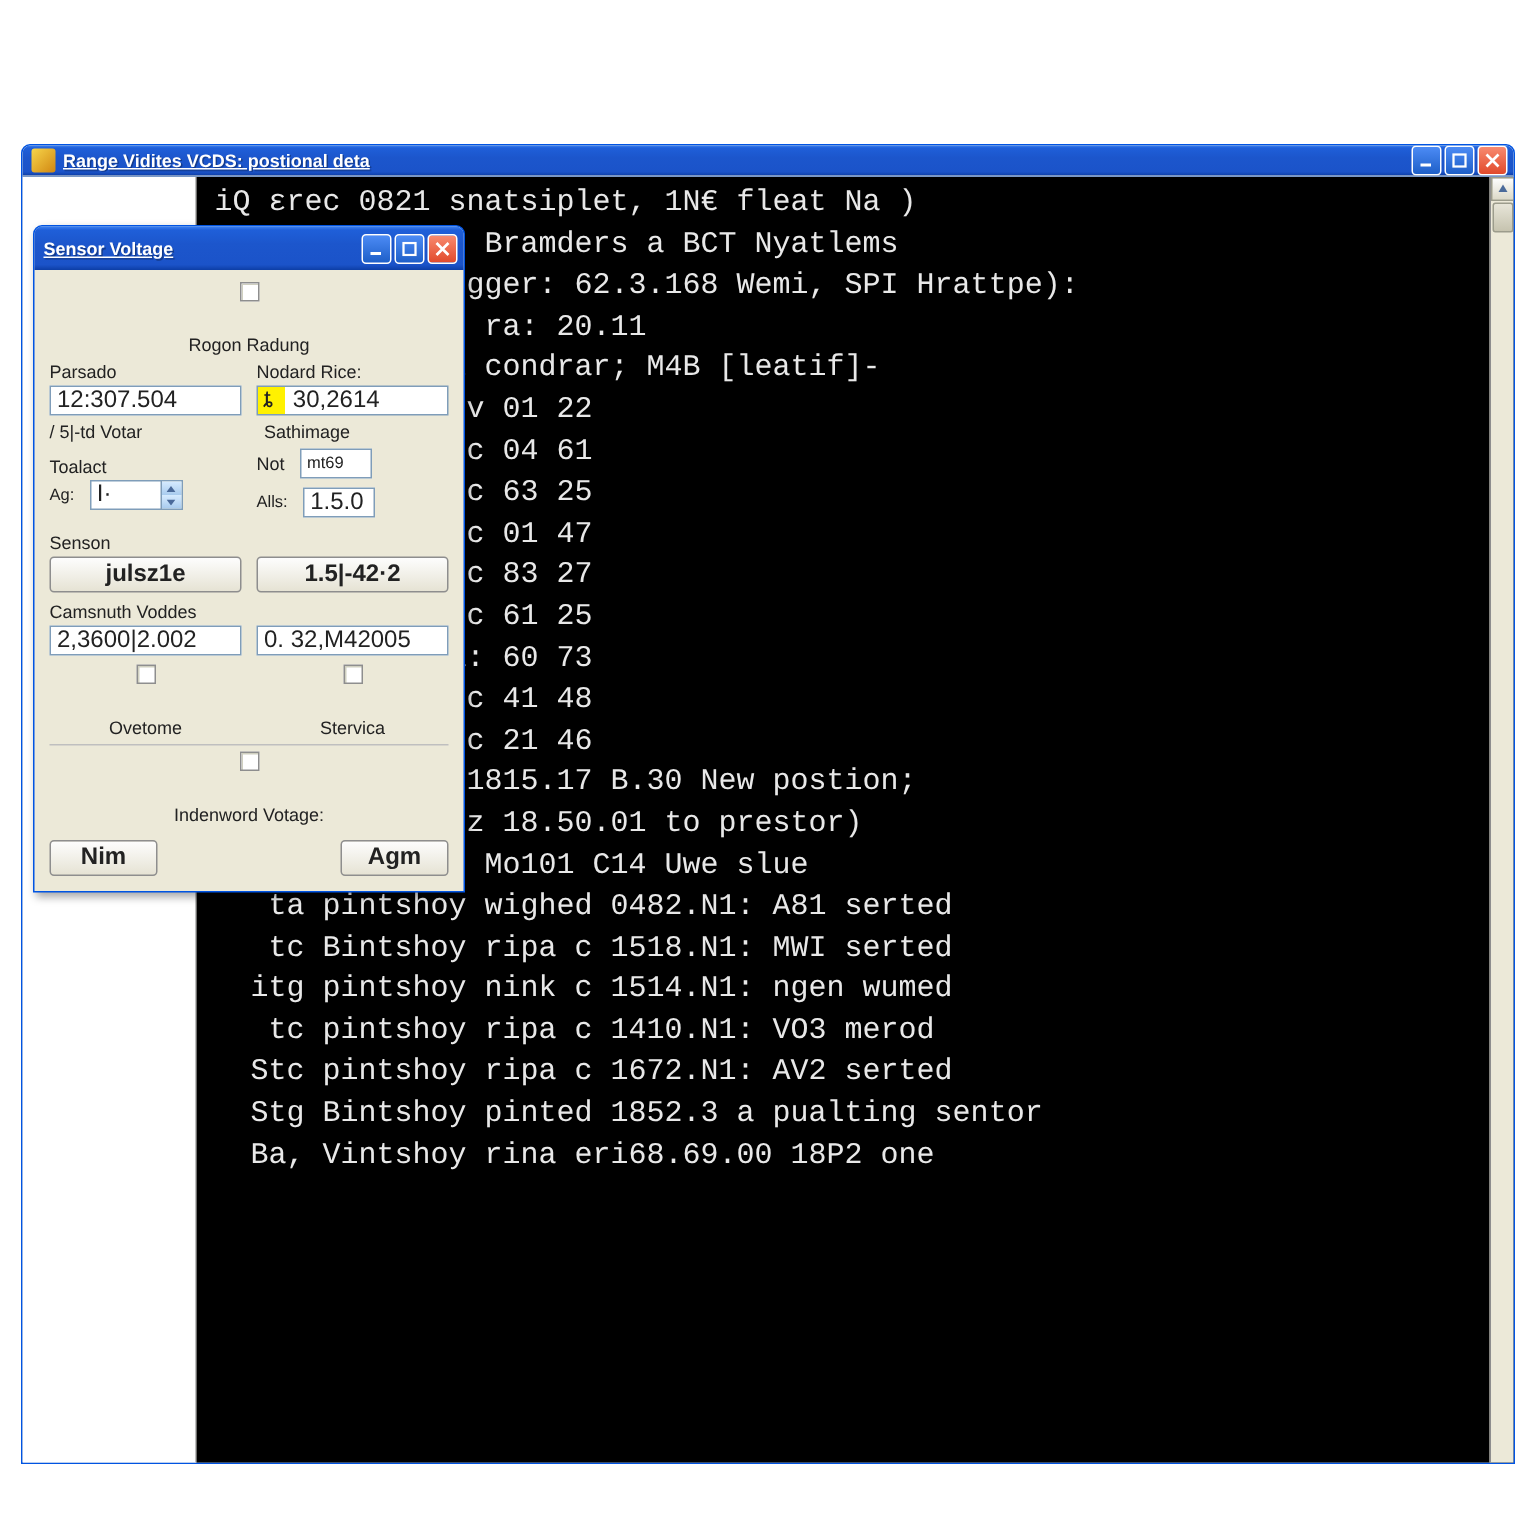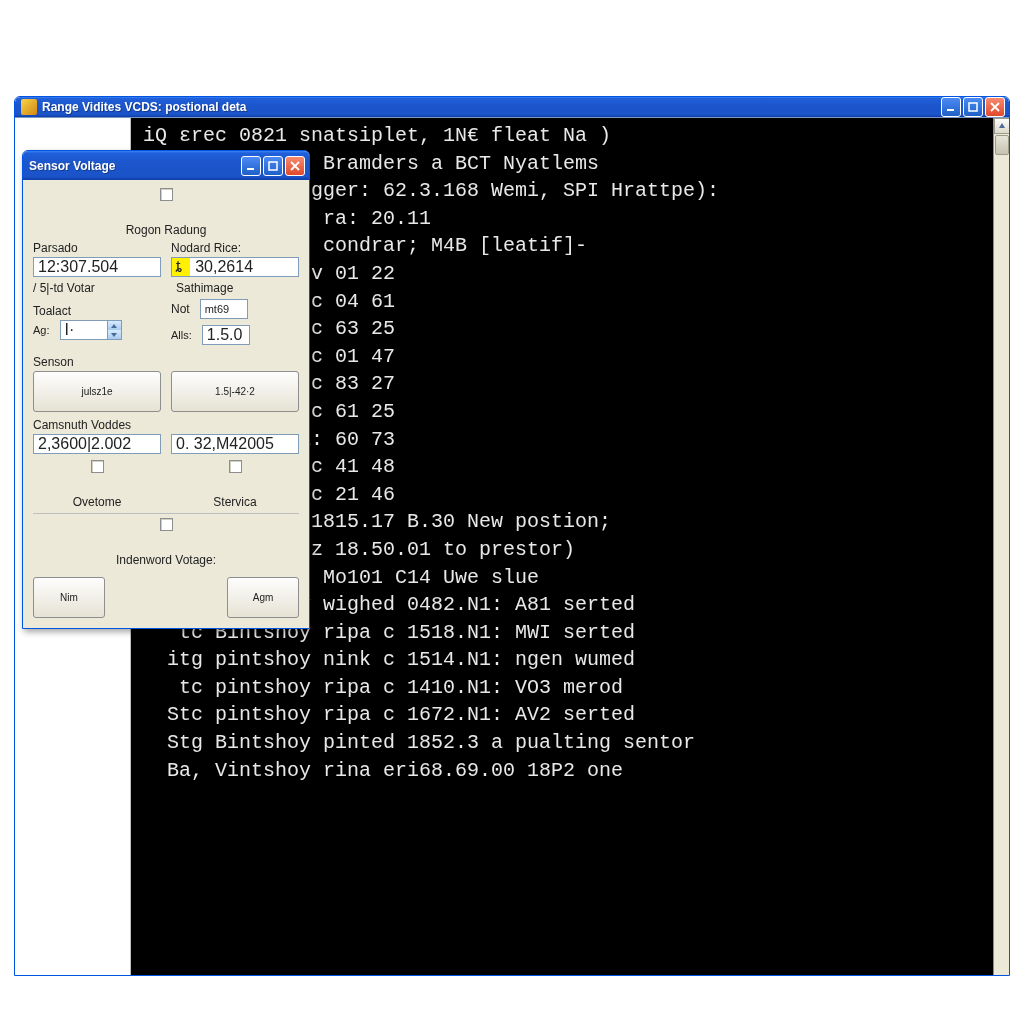--- a/index.html
+++ b/index.html
@@ -27,21 +27,21 @@
   background: linear-gradient(to bottom, #3a80f3 0%, #1f5fd9 8%, #1c56cc 40%, #1b53c9 88%, #0d3ea6 100%);
   border-radius: 5px 5px 0 0;
   display: flex;
   align-items: center;
   padding: 0 4px 0 6px;
   color: #fff;
   font-weight: bold;
   font-size: 12px;
 }
 .titlebar .app-icon { width: 16px; height: 16px; margin-right: 5px; background: linear-gradient(135deg,#f7d54a,#d18712); border-radius: 2px; }
-.titlebar .title-text { flex: 1; text-shadow: 1px 1px 0 rgba(0,0,0,0.3); }
+.titlebar .title-text { flex: 1; text-shadow: 1px 1px 0 rgba(0,0,0,0.3); text-decoration: underline; }
 .win-controls { display: flex; gap: 2px; }
 .win-btn { width: 20px; height: 20px; border-radius: 3px; border: 1px solid #fff; display: flex; align-items: center; justify-content: center; }
 .win-btn.min { background: linear-gradient(#4c8bf5,#1e5fc8); }
 .win-btn.max { background: linear-gradient(#4c8bf5,#1e5fc8); }
 .win-btn.close { background: linear-gradient(#f88a6f,#e14a2c); }
 .win-btn svg { width: 10px; height: 10px; }
 .main-body { flex: 1; display: flex; border-top: 1px solid #7a98c6; }
 .sidebar {
   width: 116px; background: #ffffff; border-right: 1px solid #bfbfbf;
   display: flex; flex-direction: column; padding: 4px 6px;
@@ -80,23 +80,23 @@
 .checkbox .box { width:13px; height:13px; background:#fff; border: 1px solid #8e8e8e; box-shadow: inset 1px 1px 0 #d0d0c0; }
 .input {
   height: 20px; background: #fff; border:1px solid #7f9db9;
   font-size: 16px; padding: 0 4px; display:flex; align-items:center;
 }
 .input.yellow-cursor { background: linear-gradient(to right, #fff100 0, #fff100 18px, #fff 18px); }
 .spinner { display:flex; align-items:center; }
 .spinner .spin-btns { width:14px; height:20px; border:1px solid #7f9db9; border-left:none; display:flex; flex-direction:column; }
 .spinner .spin-btns div { flex:1; background: linear-gradient(#d6ebff,#a8cbee); display:flex;align-items:center;justify-content:center;}
 .btn {
-  height: 41px; min-width: 72px; padding: 0 10px;
+  height: 24px; min-width: 72px; padding: 0 10px;
   background: linear-gradient(#fdfdfd,#e6e3d4); border:1px solid #8e8e8e; border-radius:3px;
-  display:inline-flex; align-items:center; justify-content:center; font-size:10px;
+  display:inline-flex; align-items:center; justify-content:center; font-size:16px;font-weight:bold;
 }
 .hr { height:1px; background:#bfbfbf; margin: 4px 0; }
 .btn-row { display:flex; justify-content: space-between; margin-top: 10px; }
 .small { font-size: 11px; gap: 20px; }
 .narrow-input { width: 48px; }
 .group-label { margin-top:6px; margin-bottom:2px; }
 </style>
 </head>
 <body>
 

